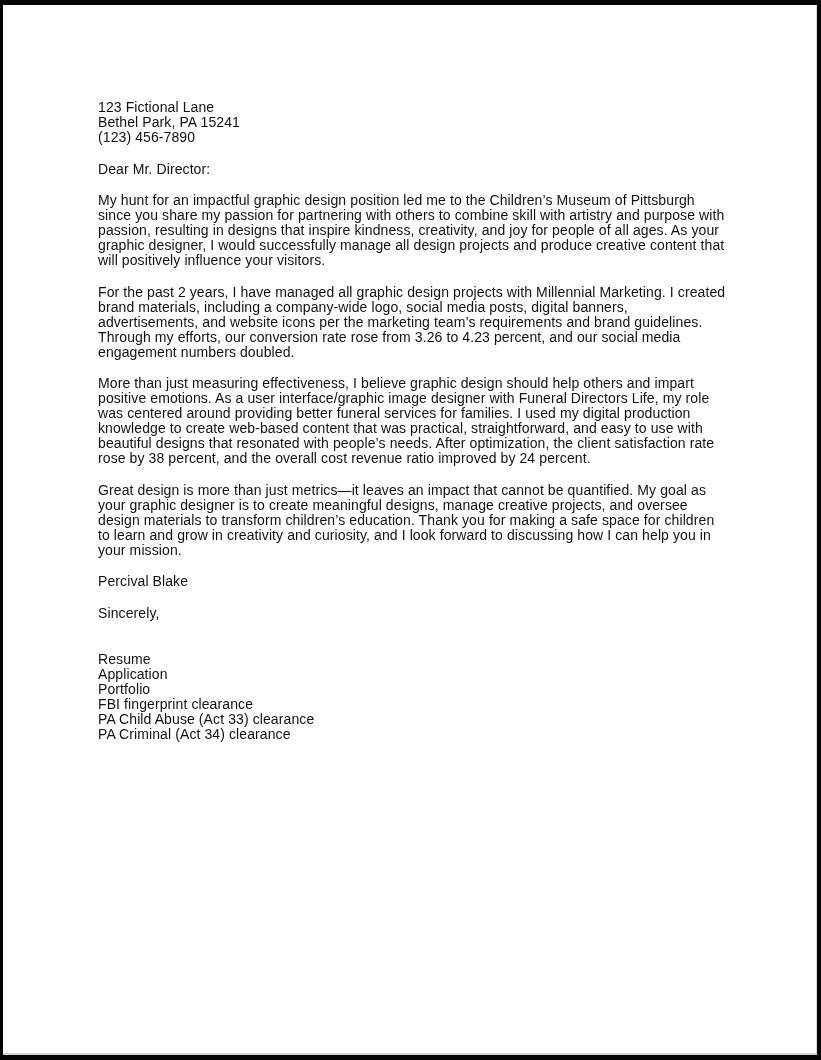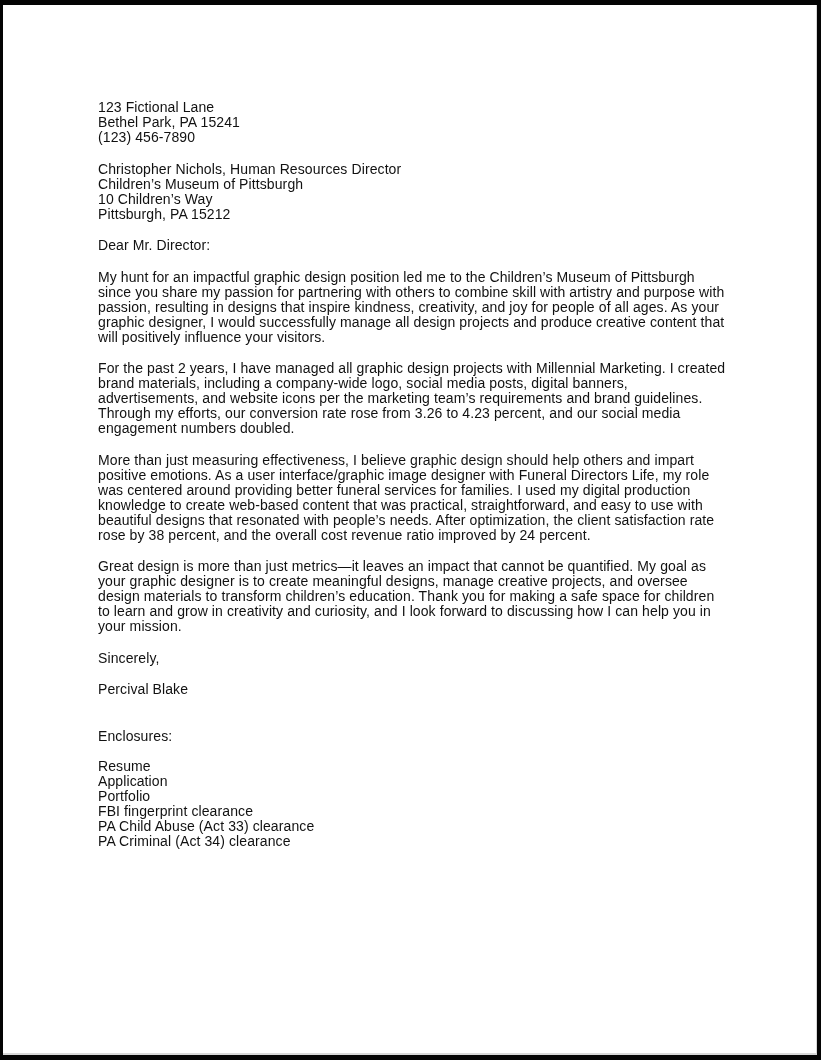--- a/index.html
+++ b/index.html
@@ -62,41 +62,36 @@
 <div class="page">
   <div class="frame-notch"></div>
   <div class="edge-shade"></div>
 
   <div class="content">
     <div class="block">123 Fictional Lane
 Bethel Park, PA 15241
 (123) 456-7890</div>
 
 
-    <div class="block">Christopher Nichols, Human Resources Director
-Children’s Museum of Pittsburgh
-10 Children’s Way
-Pittsburgh, PA 15212</div>
 
     <div class="block">Dear Mr. Director:</div>
 
     <div class="block">My hunt for an impactful graphic design position led me to the Children’s Museum of Pittsburgh since you share my passion for partnering with others to combine skill with artistry and purpose with passion, resulting in designs that inspire kindness, creativity, and joy for people of all ages. As your graphic designer, I would successfully manage all design projects and produce creative content that will positively influence your visitors.</div>
 
     <div class="block">For the past 2 years, I have managed all graphic design projects with Millennial Marketing. I created brand materials, including a company-wide logo, social media posts, digital banners, advertisements, and website icons per the marketing team’s requirements and brand guidelines. Through my efforts, our conversion rate rose from 3.26 to 4.23 percent, and our social media engagement numbers doubled.</div>
 
     <div class="block">More than just measuring effectiveness, I believe graphic design should help others and impart positive emotions. As a user interface/graphic image designer with Funeral Directors Life, my role was centered around providing better funeral services for families. I used my digital production knowledge to create web-based content that was practical, straightforward, and easy to use with beautiful designs that resonated with people’s needs. After optimization, the client satisfaction rate rose by 38 percent, and the overall cost revenue ratio improved by 24 percent.</div>
 
     <div class="block">Great design is more than just metrics—it leaves an impact that cannot be quantified. My goal as your graphic designer is to create meaningful designs, manage creative projects, and oversee design materials to transform children’s education. Thank you for making a safe space for children to learn and grow in creativity and curiosity, and I look forward to discussing how I can help you in your mission.</div>
 
+    <div class="block">Percival Blake</div>
+
     <div class="block">Sincerely,</div>
 
-    <div class="block">Percival Blake</div>
-
     <div class="block">
-      <div>Enclosures:</div>
       <div>Resume
 Application
 Portfolio
 FBI fingerprint clearance
 PA Child Abuse (Act 33) clearance
 PA Criminal (Act 34) clearance</div>
     </div>
   </div>
 </div>
 

